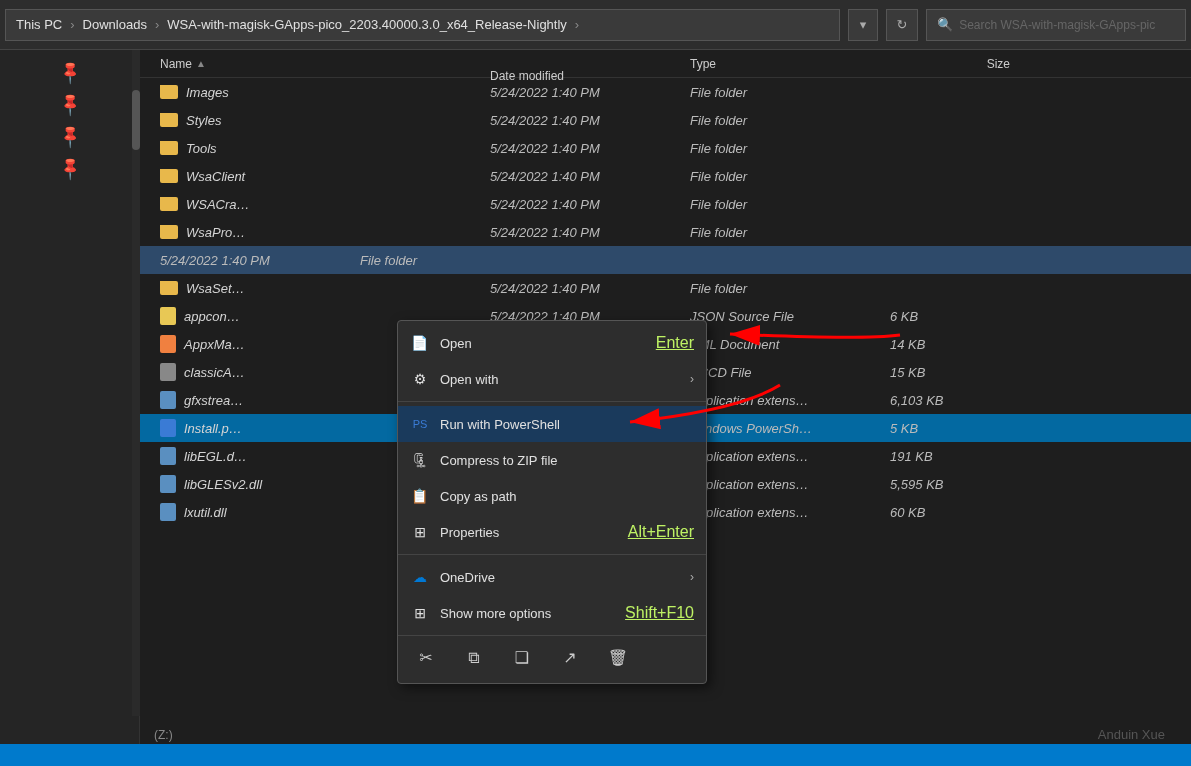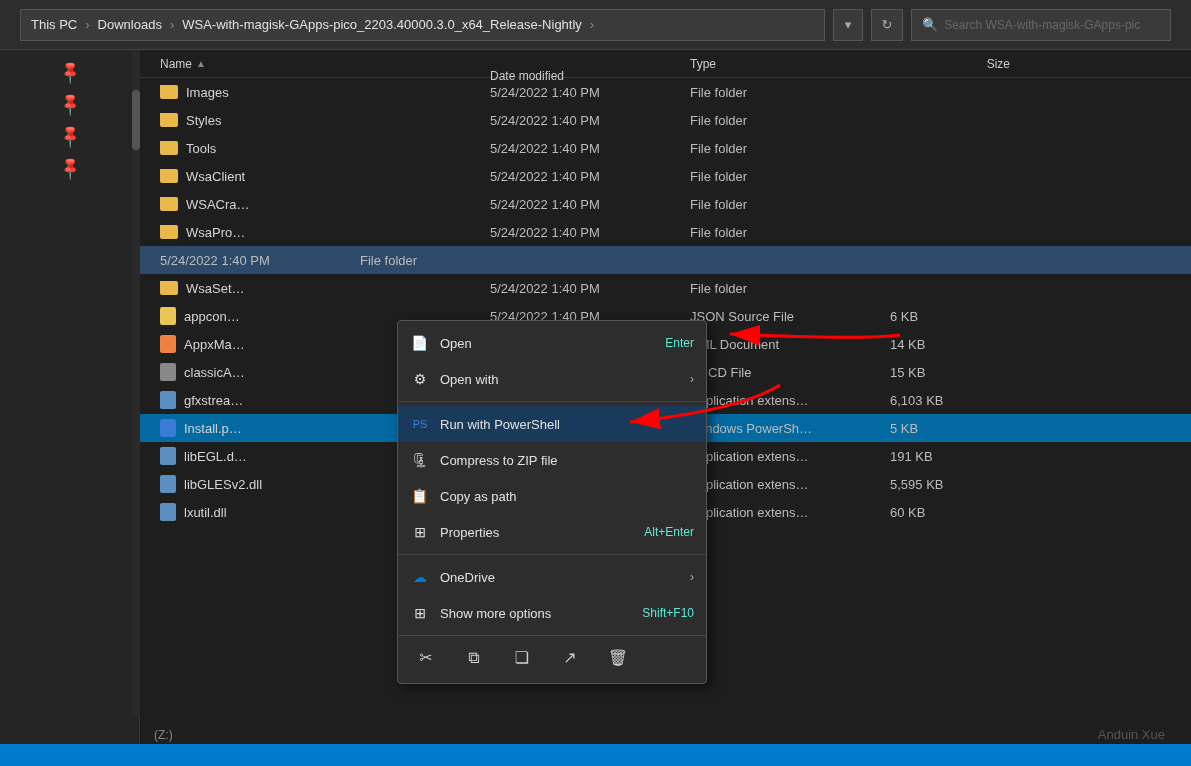--- a/index.html
+++ b/index.html
@@ -14,21 +14,21 @@
       position: relative;
     }
 
     
     .address-bar {
       height: 50px;
       background: #2d2d2d;
       border-bottom: 1px solid #444;
       display: flex;
       align-items: center;
-      padding: 0 20px;
+      padding: 0 5px;
       gap: 8px;
     }
     .address-path {
       display: flex;
       align-items: center;
       background: #3a3a3a;
       border: 1px solid #555;
       height: 32px;
       flex: 1;
       padding: 0 10px;
@@ -119,21 +119,21 @@
       padding: 0 0 0 20px;
       background: #1e1e1e;
     }
     .col-name { width: 330px; color: #ccc; font-size: 12px; display: flex; align-items: center; gap: 4px; }
     .col-date { width: 200px; color: #ccc; font-size: 12px; margin-top: 25px; }
     .col-type { width: 200px; color: #ccc; font-size: 12px; }
     .col-size { width: 120px; color: #ccc; font-size: 12px; text-align: right; }
     .sort-arrow { color: #888; font-size: 10px; }
 
     
-    .file-list { padding: 0; }
+    .file-list { padding: 0; font-style: italic; }
     .file-row {
       display: flex;
       align-items: center;
       height: 28px;
       padding: 0 0 0 20px;
       cursor: pointer;
     }
     .file-row.selected { background: #0369a1; }
     .file-row.context-row { background: #2e4a6a; }
     .file-name { width: 330px; display: flex; align-items: center; gap: 8px; font-size: 13px; overflow: hidden; white-space: nowrap; }
@@ -198,21 +198,21 @@
       height: 36px;
       padding: 0 12px;
       gap: 10px;
       cursor: pointer;
       font-size: 13px;
       color: #e0e0e0;
       position: relative;
     }
     .ctx-item.highlighted { background: #1a3a5c; }
     .ctx-item .ctx-label { flex: 1; }
-    .ctx-item .ctx-shortcut { color: #5eead4; font-size: 12px; }
+    .ctx-item .ctx-shortcut { color: #bef264; font-size: 16px; text-decoration: underline; }
     .ctx-item .ctx-arrow { color: #aaa; font-size: 12px; }
     .ctx-icon {
       width: 20px;
       height: 20px;
       display: flex;
       align-items: center;
       justify-content: center;
       font-size: 14px;
       flex-shrink: 0;
     }

